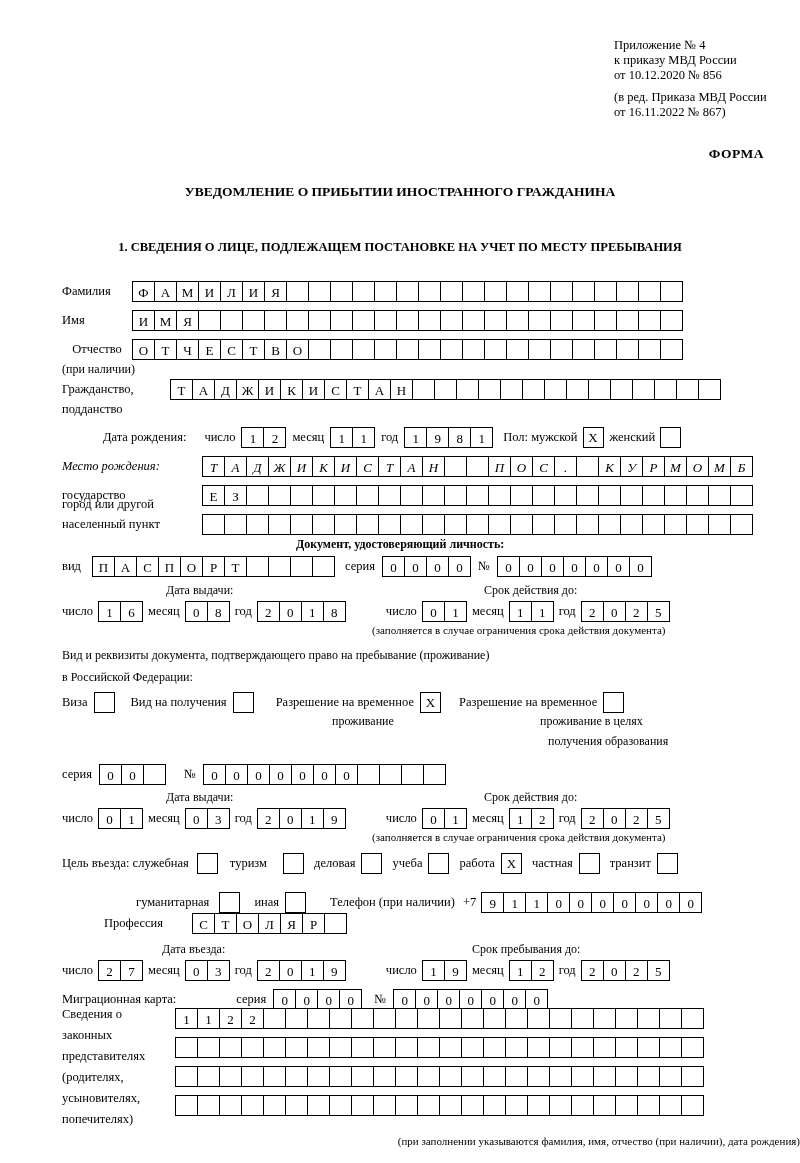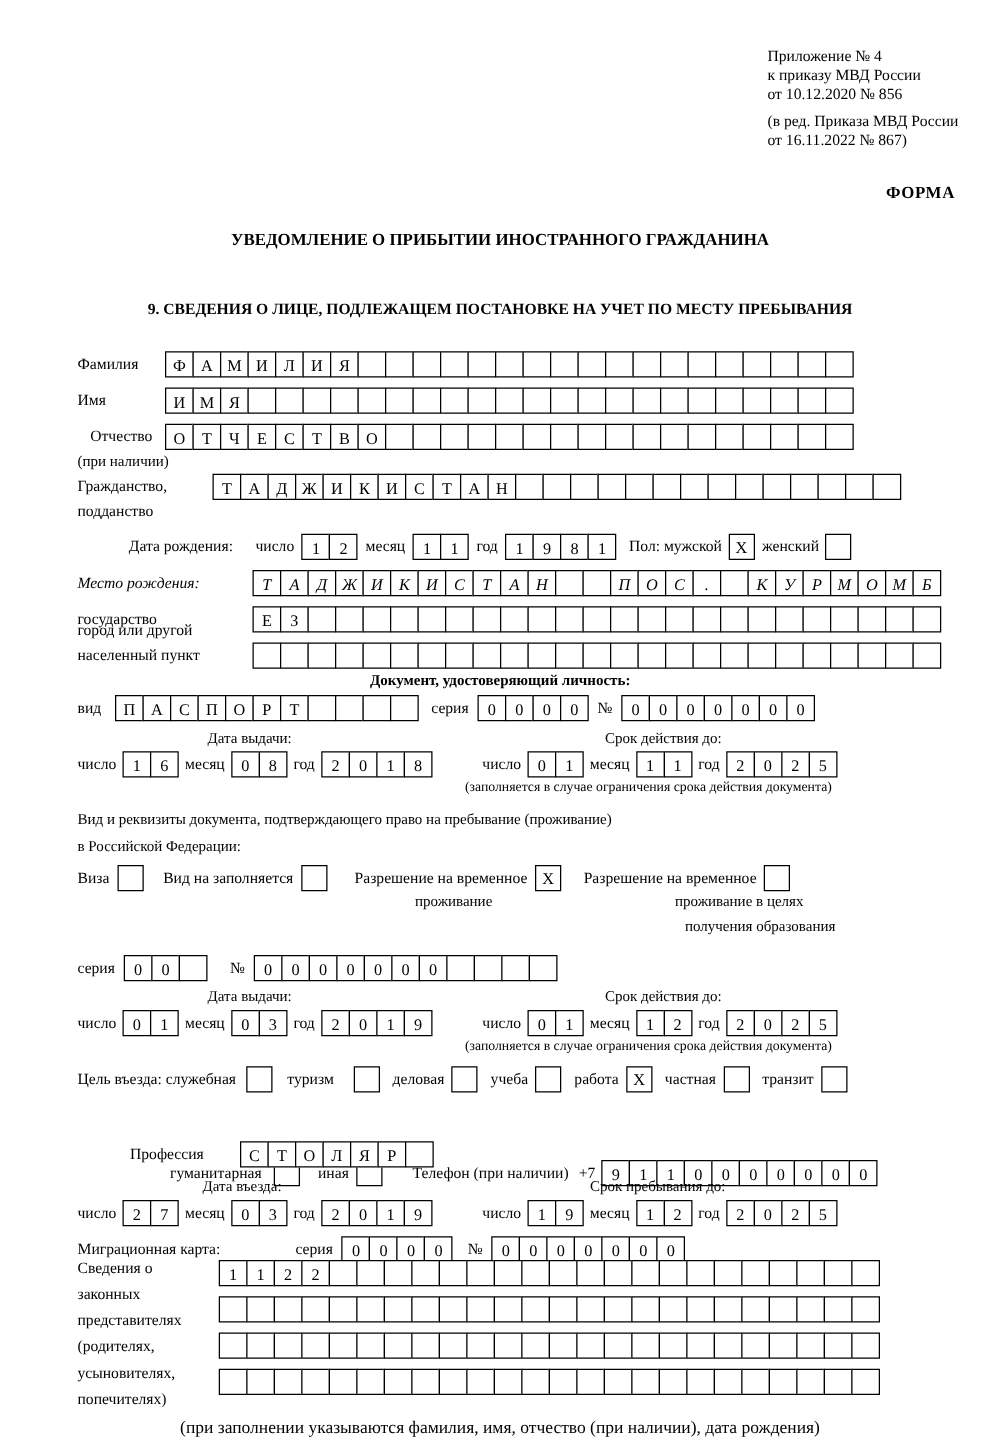--- a/index.html
+++ b/index.html
@@ -112,21 +112,21 @@
     <div>(в ред. Приказа МВД России</div>
     <div>от 16.11.2022 № 867)</div>
   </div>
 
   <div class="forma">ФОРМА</div>
 
   <div class="title">
     <div>УВЕДОМЛЕНИЕ О ПРИБЫТИИ ИНОСТРАННОГО ГРАЖДАНИНА</div>
   </div>
 
-  <div class="section1">9. СВЕДЕНИЯ О ЛИЦЕ, ПОДЛЕЖАЩЕМ ПОСТАНОВКЕ НА УЧЕТ ПО МЕСТУ ПРЕБЫВАНИЯ</div>
+  <div class="section1">1. СВЕДЕНИЯ О ЛИЦЕ, ПОДЛЕЖАЩЕМ ПОСТАНОВКЕ НА УЧЕТ ПО МЕСТУ ПРЕБЫВАНИЯ</div>
 
   <div class="row" style="left:62px; top:281px;">
     <span class="lbl lab-w" style="width:70px;">Фамилия</span>
     <span class="boxes" id="surname-boxes">
         <span class="bx">Ф</span>
         <span class="bx">А</span>
         <span class="bx">М</span>
         <span class="bx">И</span>
         <span class="bx">Л</span>
         <span class="bx">И</span>
@@ -440,21 +440,21 @@
       </span>
   </div>
   <div style="position:absolute; left:372px; top:624px; font-size:11px;">(заполняется в случае ограничения срока действия документа)</div>
 
   <div style="position:absolute; left:62px; top:648px; font-size:12px;">Вид и реквизиты документа, подтверждающего право на пребывание (проживание)</div>
   <div style="position:absolute; left:62px; top:670px; font-size:12px;">в Российской Федерации:</div>
 
   <div class="row" style="left:62px; top:692px;">
     <span class="lbl" style="margin-right:6px;">Виза</span>
     <span class="checkbox"></span>
-    <span class="lbl" style="margin:0 6px 0 16px;">Вид на заполняется</span>
+    <span class="lbl" style="margin:0 6px 0 16px;">Вид на получения</span>
     <span class="checkbox"></span>
     <span class="lbl" style="margin:0 6px 0 22px;">Разрешение на временное</span>
     <span class="checkbox">X</span>
     <span class="lbl" style="margin:0 6px 0 18px;">Разрешение на временное</span>
     <span class="checkbox"></span>
   </div>
   <div style="position:absolute; left:332px; top:714px; font-size:12px;">проживание</div>
   <div style="position:absolute; left:540px; top:714px; font-size:12px;">проживание в целях</div>
   <div style="position:absolute; left:548px; top:734px; font-size:12px;">получения образования</div>
 
@@ -532,21 +532,21 @@
     <span class="lbl" style="margin:0 6px 0 10px;">учеба</span>
     <span class="checkbox"></span>
     <span class="lbl" style="margin:0 6px 0 10px;">работа</span>
     <span class="checkbox">X</span>
     <span class="lbl" style="margin:0 6px 0 10px;">частная</span>
     <span class="checkbox"></span>
     <span class="lbl" style="margin:0 6px 0 10px;">транзит</span>
     <span class="checkbox"></span>
   </div>
 
-  <div class="row" style="left:136px; top:928px;">
+  <div class="row" style="left:136px; top:892px;">
     <span class="lbl" style="margin-right:10px;">гуманитарная</span>
     <span class="checkbox"></span>
     <span class="lbl" style="margin:0 6px 0 14px;">иная</span>
     <span class="checkbox"></span>
     <span class="lbl" style="margin:0 8px 0 24px;">Телефон (при наличии)</span>
     <span class="lbl" style="margin-right:5px;">+7</span>
     <span class="boxes" id="phone">
         <span class="bx">9</span>
         <span class="bx">1</span>
         <span class="bx">1</span>
@@ -747,15 +747,15 @@
         <span class="bx"></span>
         <span class="bx"></span>
         <span class="bx"></span>
         <span class="bx"></span>
         <span class="bx"></span>
         <span class="bx"></span>
         <span class="bx"></span>
       </span>
   </div>
 
-  <div style="position:absolute; left:0; top:1135px; width:800px; text-align:center; font-size:14px;">(при заполнении указываются фамилия, имя, отчество (при наличии), дата рождения)</div>
+  <div style="position:absolute; left:0; top:1135px; width:800px; text-align:right; font-size:11px;">(при заполнении указываются фамилия, имя, отчество (при наличии), дата рождения)</div>
 
 </div>
 
 </body></html>

